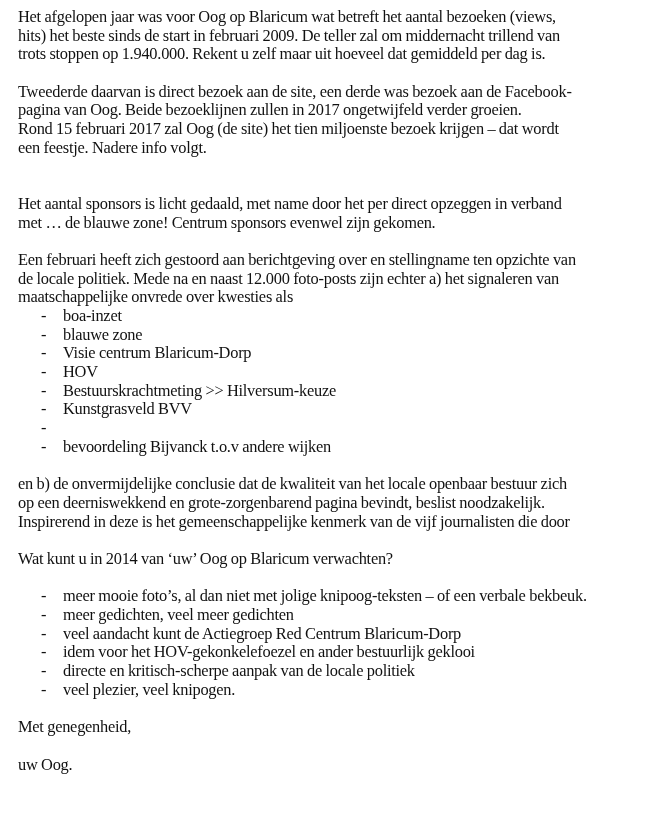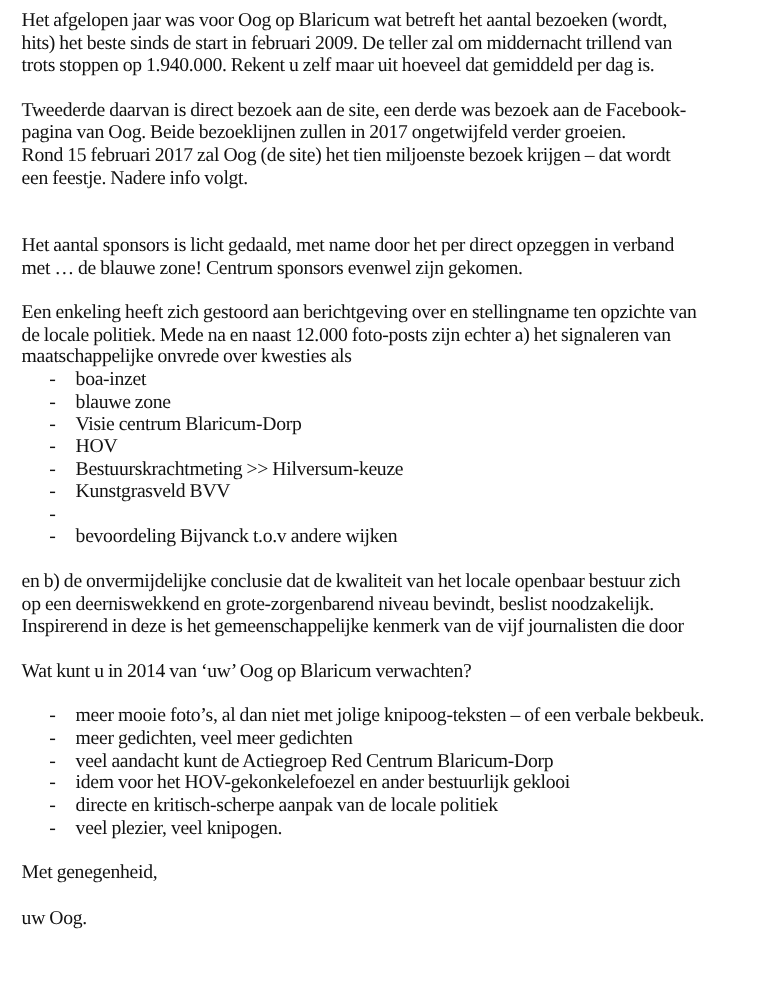--- a/index.html
+++ b/index.html
@@ -54,21 +54,21 @@
       left: 45px;
       top: 0;
     }
   </style>
 </head>
 <body>
 
 <div class="doc">
 
   <div>
-    <span class="line">Het afgelopen jaar was voor Oog op Blaricum wat betreft het aantal bezoeken (wordt,</span>
+    <span class="line">Het afgelopen jaar was voor Oog op Blaricum wat betreft het aantal bezoeken (views,</span>
     <span class="line">hits) het beste sinds de start in februari 2009. De teller zal om middernacht trillend van</span>
     <span class="line">trots stoppen op 1.940.000. Rekent u zelf maar uit hoeveel dat gemiddeld per dag is.</span>
   </div>
   <span class="blank"></span>
 
   <div>
     <span class="line">Tweederde daarvan is direct bezoek aan de site, een derde was bezoek aan de Facebook-</span>
     <span class="line">pagina van Oog. Beide bezoeklijnen zullen in 2017 ongetwijfeld verder groeien.</span>
     <span class="line">Rond 15 februari 2017 zal Oog (de site) het tien miljoenste bezoek krijgen – dat wordt</span>
     <span class="line">een feestje. Nadere info volgt.</span>
@@ -77,21 +77,21 @@
 
   <span class="blank"></span>
 
   <div>
     <span class="line">Het aantal sponsors is licht gedaald, met name door het per direct opzeggen in verband</span>
     <span class="line">met … de blauwe zone! Centrum sponsors evenwel zijn gekomen.</span>
   </div>
   <span class="blank"></span>
 
   <div>
-    <span class="line">Een enkeling heeft zich gestoord aan berichtgeving over en stellingname ten opzichte van</span>
+    <span class="line">Een februari heeft zich gestoord aan berichtgeving over en stellingname ten opzichte van</span>
     <span class="line">de locale politiek. Mede na en naast 12.000 foto-posts zijn echter a) het signaleren van</span>
     <span class="line">maatschappelijke onvrede over kwesties als</span>
   </div>
 
   <ul class="list">
     <li>
         <span class="dash">-</span>
         <span class="item-text">boa-inzet</span>
       </li>
     <li>
@@ -119,21 +119,21 @@
       </li>
     <li>
         <span class="dash">-</span>
         <span class="item-text">bevoordeling Bijvanck t.o.v andere wijken</span>
       </li>
   </ul>
   <span class="blank"></span>
 
   <div>
     <span class="line">en b) de onvermijdelijke conclusie dat de kwaliteit van het locale openbaar bestuur zich</span>
-    <span class="line">op een deerniswekkend en grote-zorgenbarend niveau bevindt, beslist noodzakelijk.</span>
+    <span class="line">op een deerniswekkend en grote-zorgenbarend pagina bevindt, beslist noodzakelijk.</span>
     <span class="line">Inspirerend in deze is het gemeenschappelijke kenmerk van de vijf journalisten die door</span>
   </div>
   <span class="blank"></span>
 
   <span class="line">Wat kunt u in 2014 van ‘uw’ Oog op Blaricum verwachten?</span>
   <span class="blank"></span>
 
   <ul class="list">
     <li>
         <span class="dash">-</span>

